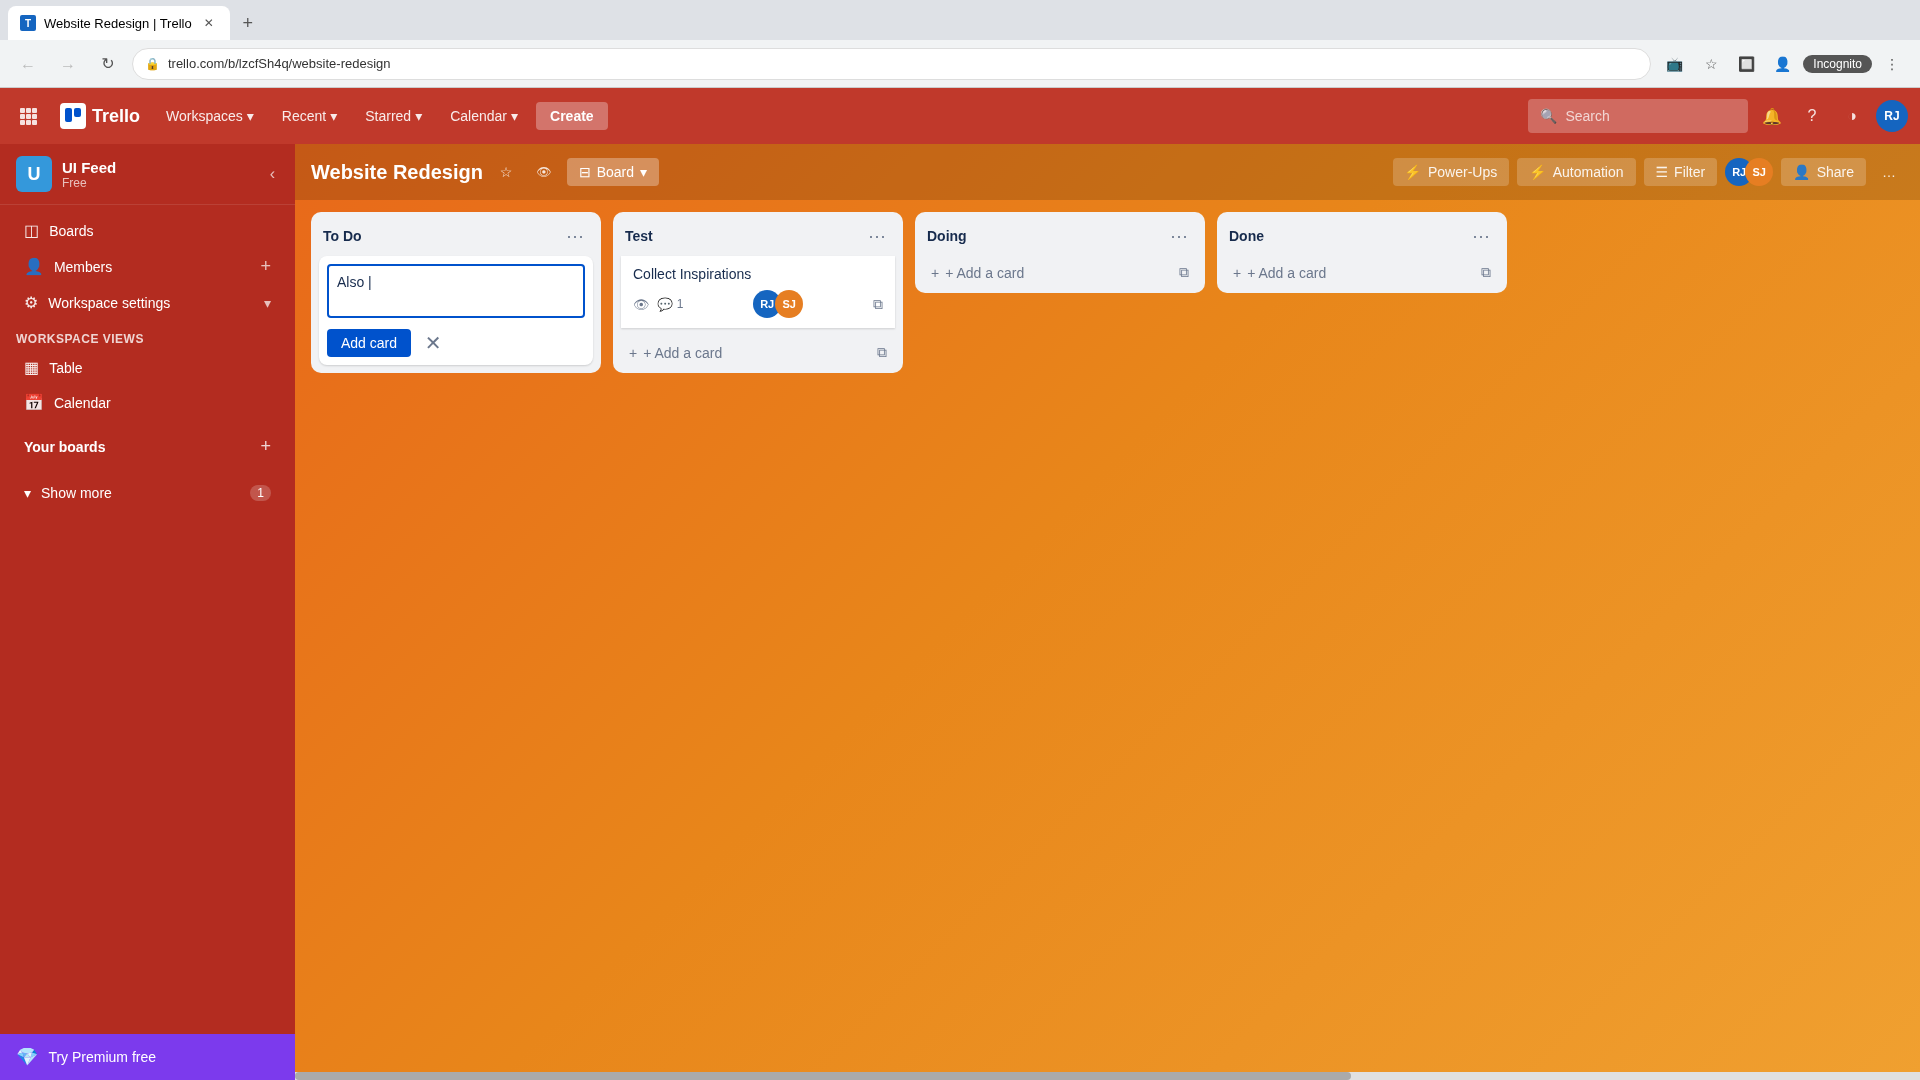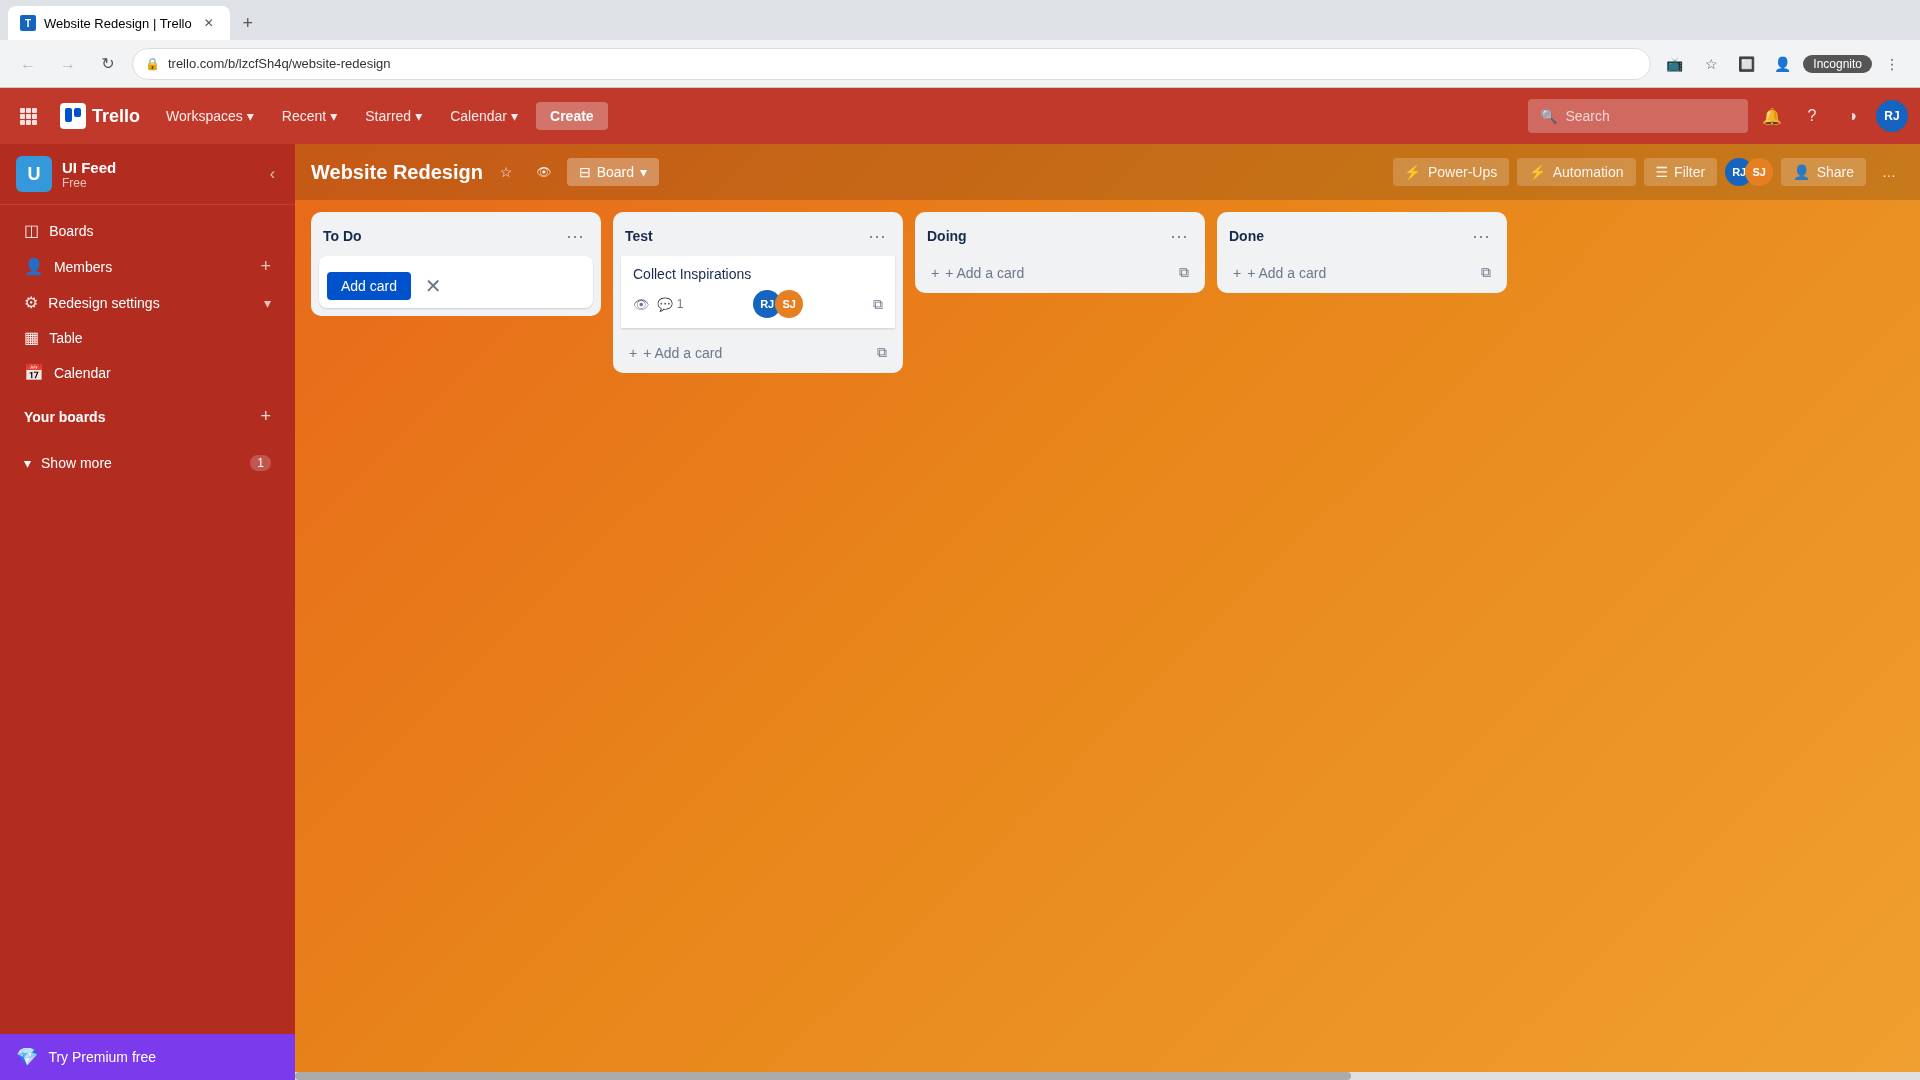--- a/index.html
+++ b/index.html
@@ -634,24 +634,25 @@
           <span class="sidebar-nav-icon">◫</span>
           <span class="sidebar-nav-label">Boards</span>
         </div>
         <div class="sidebar-nav-item">
           <span class="sidebar-nav-icon">👤</span>
           <span class="sidebar-nav-label">Members</span>
           <span class="sidebar-nav-add">+</span>
         </div>
         <div class="sidebar-nav-item">
           <span class="sidebar-nav-icon">⚙</span>
-          <span class="sidebar-nav-label">Redesign settings</span>
+          <span class="sidebar-nav-label">Workspace settings</span>
           <span class="arrow">▾</span>
         </div>
 
+        <div class="sidebar-section-header">Workspace views</div>
 
         <div class="sidebar-nav-item">
           <span class="sidebar-nav-icon">▦</span>
           <span class="sidebar-nav-label">Table</span>
         </div>
         <div class="sidebar-nav-item">
           <span class="sidebar-nav-icon">📅</span>
           <span class="sidebar-nav-label">Calendar</span>
         </div>
 
@@ -720,20 +721,21 @@
         <div class="board-content">
           <div class="board-lists">
 
             <div class="list">
               <div class="list-header">
                 <span class="list-title">To Do</span>
                 <div class="list-menu-btn">···</div>
               </div>
 
               <div class="add-card-area">
+                <textarea class="add-card-textarea" style="">Also |</textarea>
                 <div class="add-card-actions">
                   <button class="add-card-btn">
                     <span>Add card</span>
                   </button>
                   <div class="add-card-cancel">✕</div>
                 </div>
               </div>
             </div>
 
             <div class="list">

